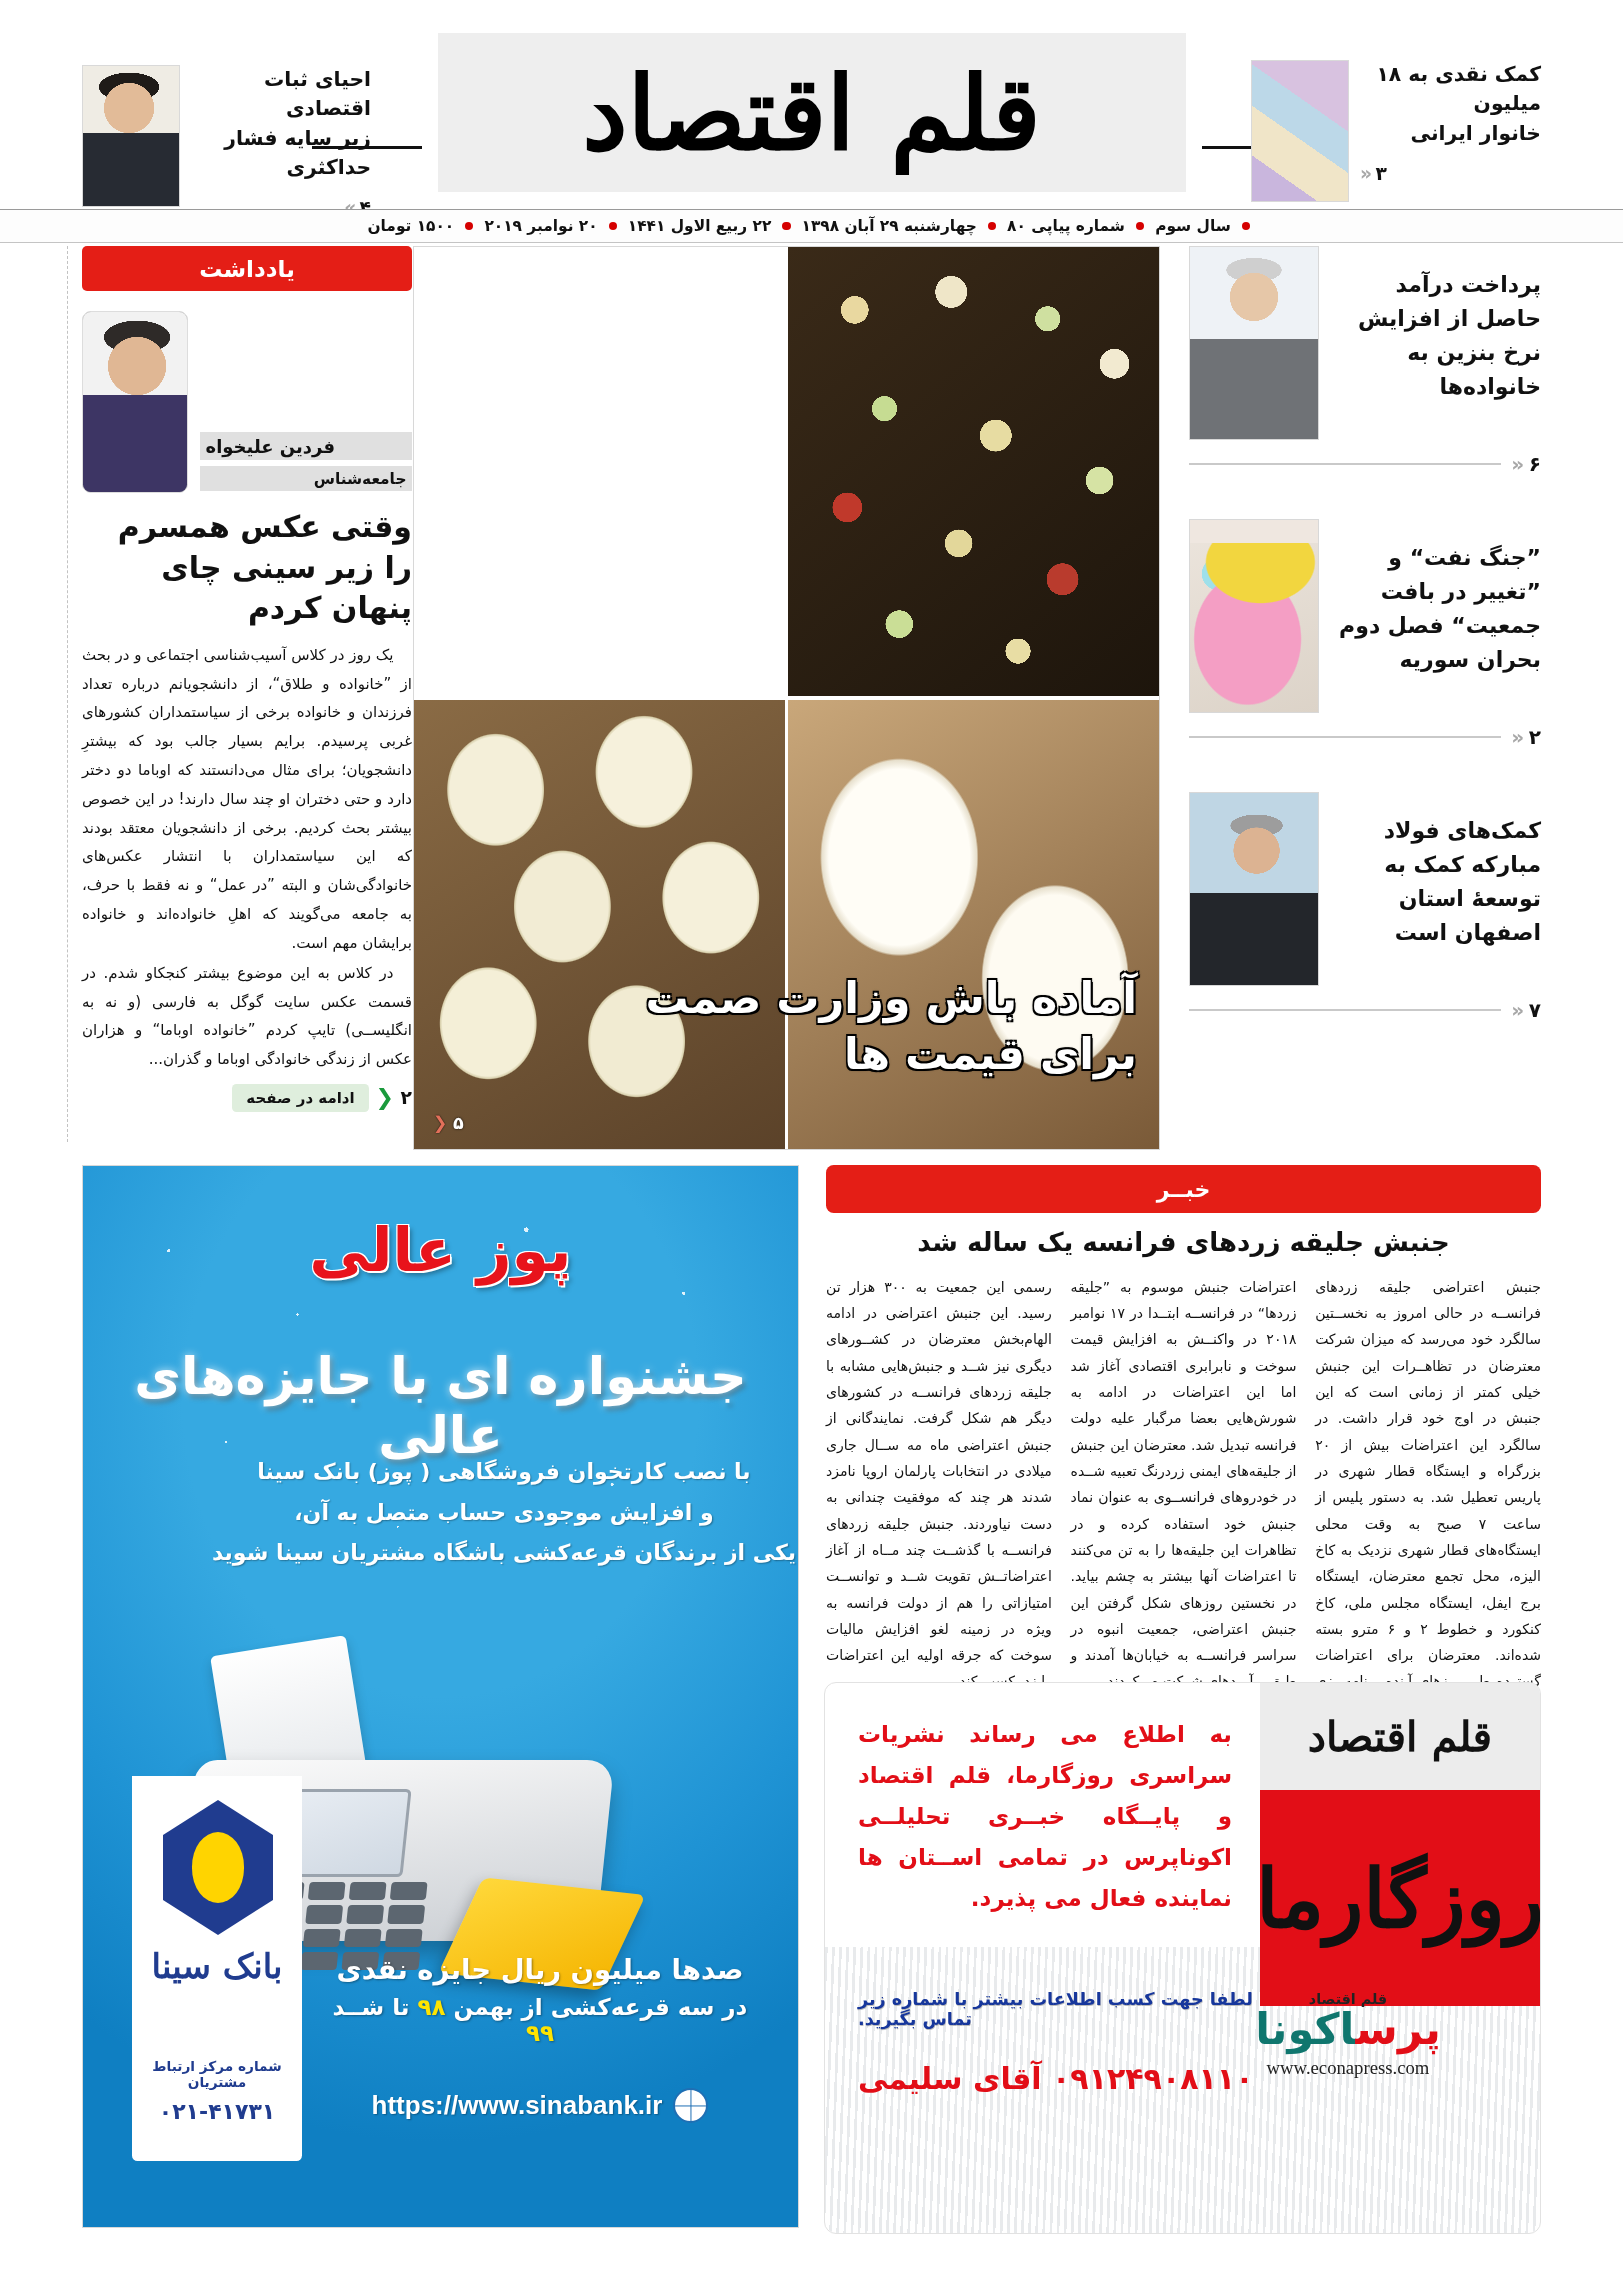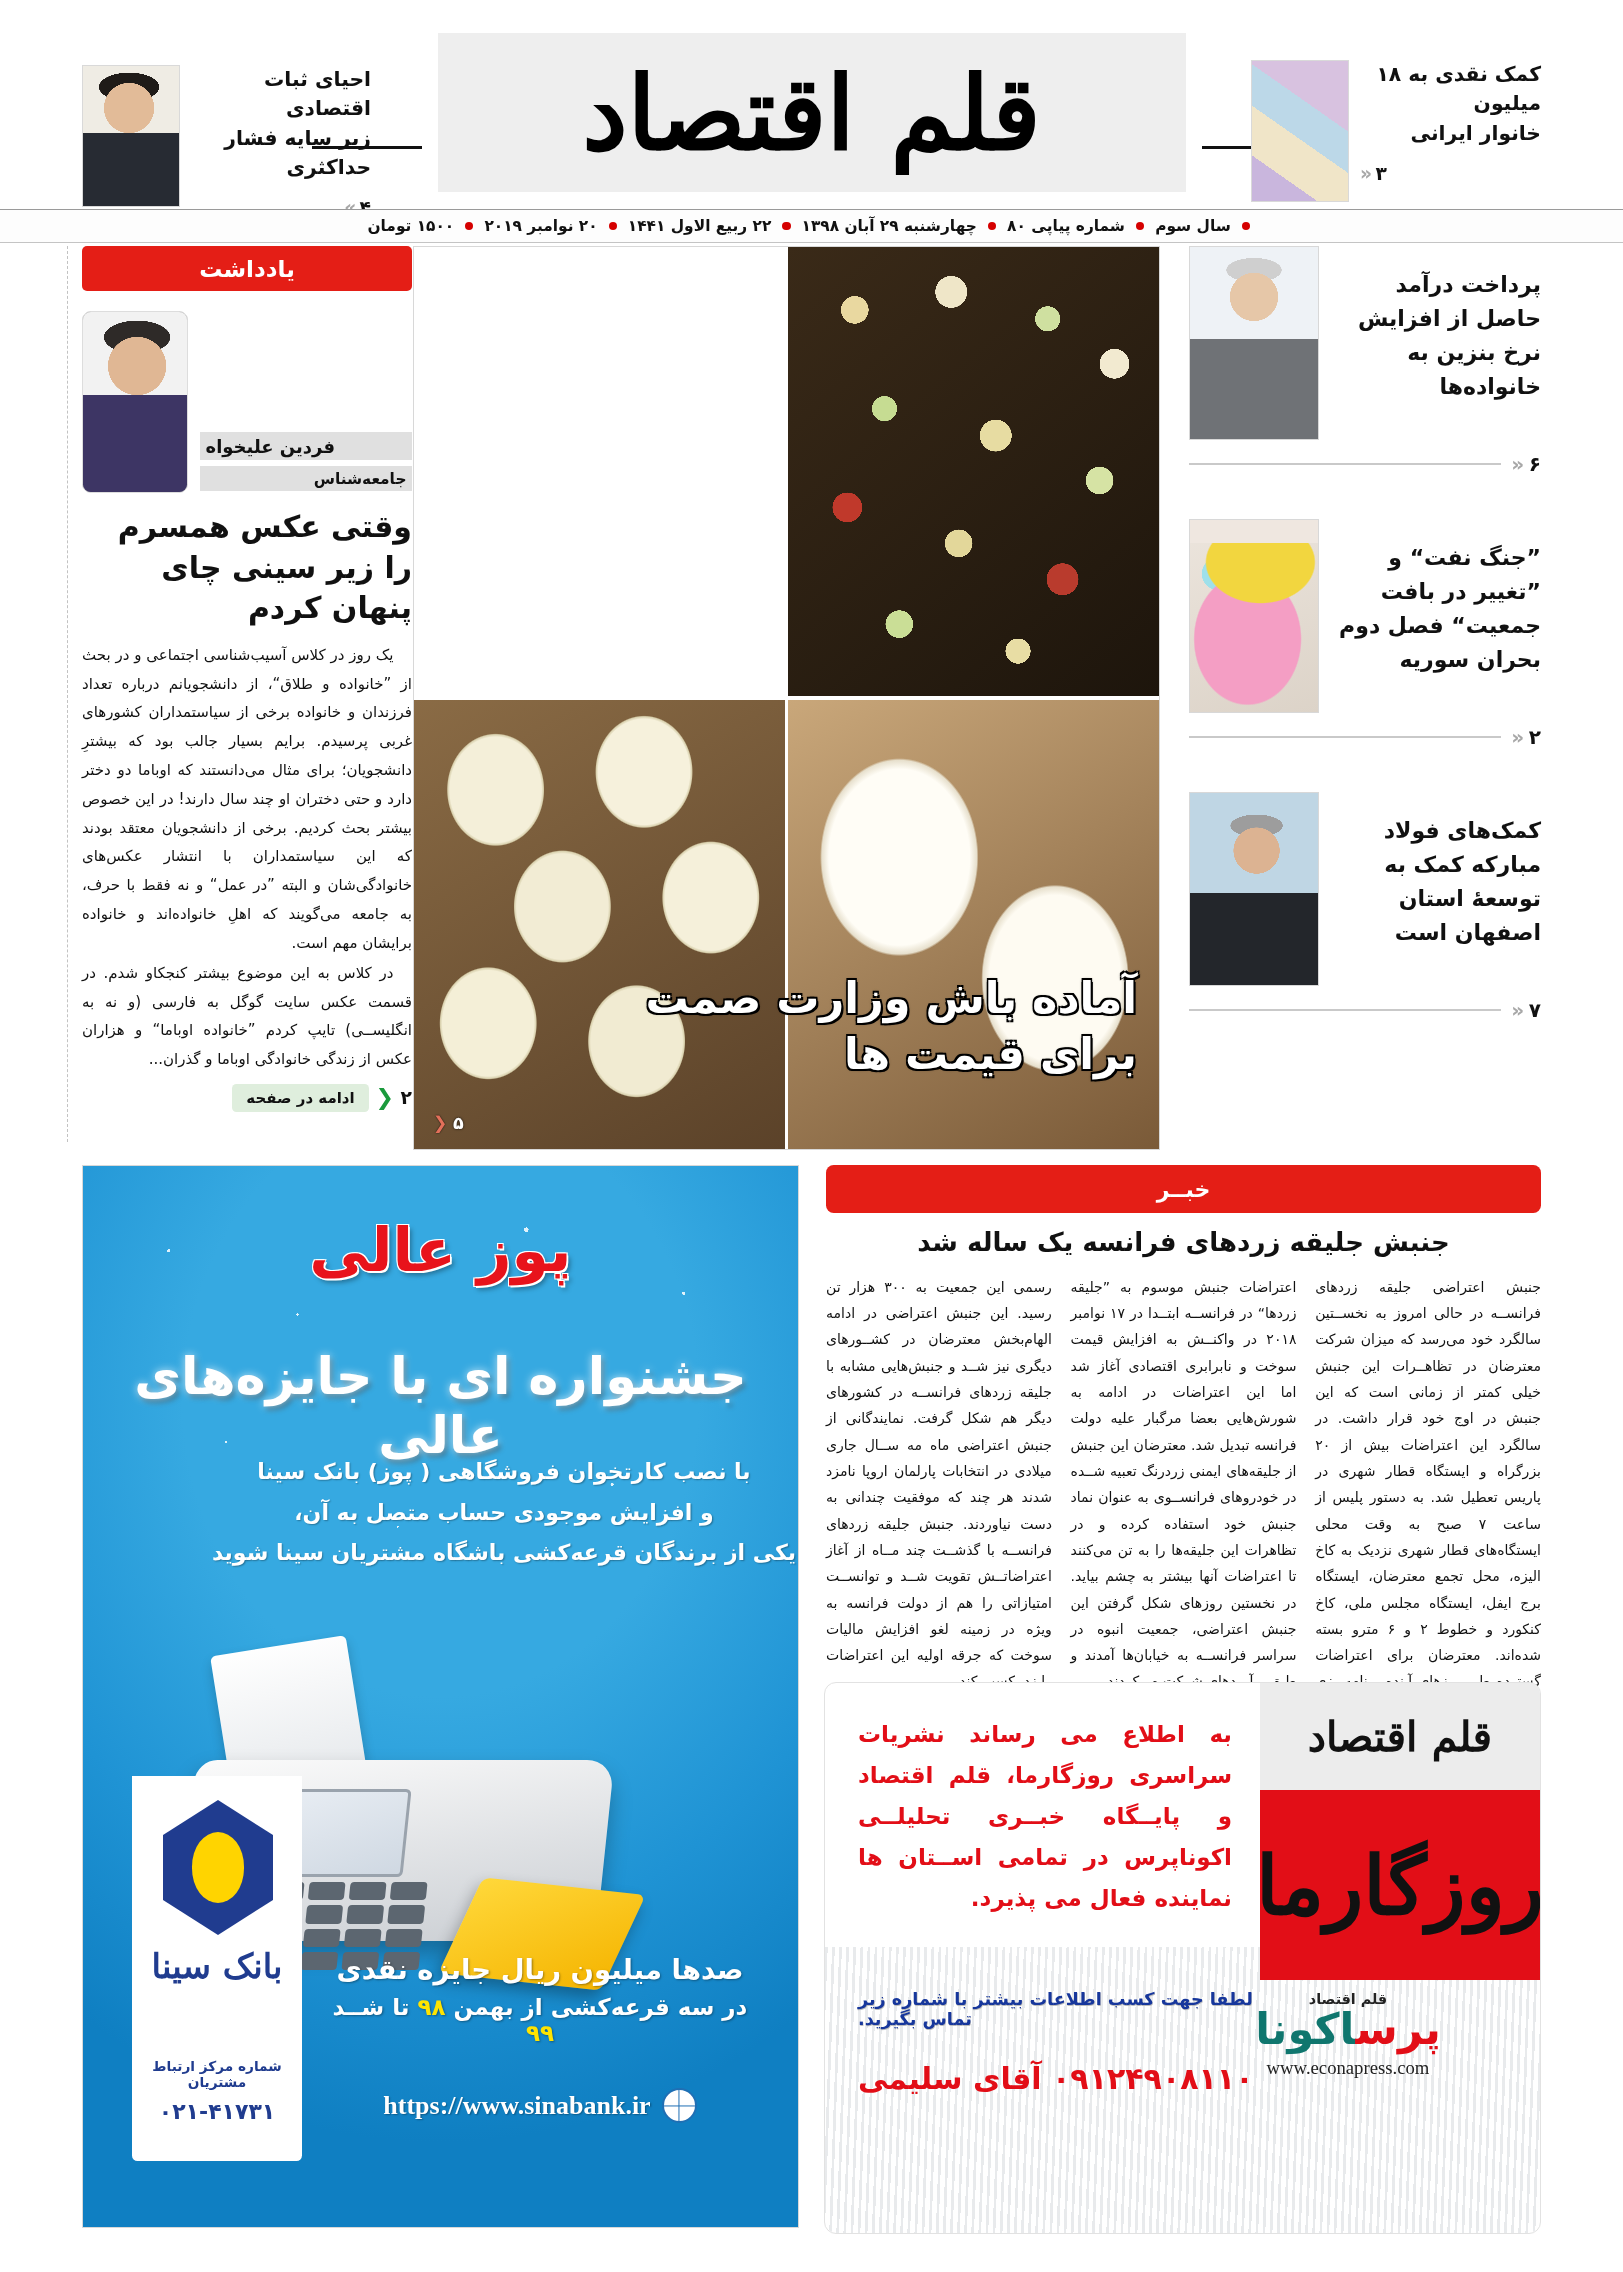--- a/index.html
+++ b/index.html
@@ -149,21 +149,21 @@
   .news-head{margin-top:14.3px;text-align:center;direction:rtl;font-size:26px;font-weight:bold;letter-spacing:-0.5px;}
   .news-cols{margin-top:16.5px;display:flex;flex-direction:row;gap:18.7px;direction:rtl;}
   .ncol{flex:1;text-align:justify;direction:rtl;font-size:14px;line-height:1.88;}
   .ncol p{margin:0;}
 
   
   .econad{position:absolute;right:82px;top:517px;width:715px;height:550px;border:1.1px solid #e2e2e2;border-radius:12px;background:#fff;overflow:hidden;}
   .ea-top{position:absolute;right:0;top:0;width:280px;height:242px;}
   .ea-mast{width:280px;height:107px;background:#ececec;display:flex;align-items:center;justify-content:center;}
   .ea-mast span{font-family:"DejaVu Serif","Liberation Serif",serif;font-size:41px;font-weight:bold;letter-spacing:-2.2px;direction:rtl;}
-  .ea-red{width:280px;height:190px;background:#e20e17;display:flex;align-items:center;justify-content:center;}
+  .ea-red{width:280px;height:216px;background:#e20e17;display:flex;align-items:center;justify-content:center;}
   .ea-red span{font-family:"DejaVu Serif","Liberation Serif",serif;font-size:81px;font-weight:bold;color:#111;letter-spacing:-5.5px;direction:rtl;line-height:1;}
   .ea-text{position:absolute;left:33px;top:31px;width:374px;direction:rtl;text-align:justify;color:#e20e17;font-size:23px;line-height:1.78;font-weight:bold;}
   .ea-logo{position:absolute;right:38px;top:308px;width:308px;text-align:center;direction:rtl;}
   .ea-brandsm{font-size:14.3px;font-weight:bold;color:#222;margin-bottom:1.1px;}
   .ea-brand{font-size:43px;font-weight:bold;color:#e20e17;letter-spacing:-2.2px;line-height:1;}
   .ea-brand .blk{color:#0f766e;}
   .ea-url{font-family:"Liberation Serif","DejaVu Serif",serif;font-size:18.7px;color:#222;margin-top:5.5px;direction:ltr;}
   .ea-swirl{position:absolute;left:0;bottom:0;width:715px;height:286px;
     background:repeating-linear-gradient(92deg, rgba(140,150,160,.20) 0 2.7px, transparent 2.7px 7.1px);
     border-radius:0 0 12px 12px;}
@@ -211,21 +211,21 @@
     font-family:"DejaVu Serif","Liberation Serif",serif;font-size:34px;font-weight:bold;color:#203c8f;letter-spacing:-2.2px;}
   .sa-cclabel{position:absolute;left:0;bottom:71px;width:170px;text-align:center;direction:rtl;font-size:13.7px;font-weight:bold;color:#203c8f;}
   .sa-ccnum{position:absolute;left:0;bottom:37px;width:170px;text-align:center;direction:rtl;font-size:22px;font-weight:bold;color:#203c8f;letter-spacing:1.1px;}
   .sa-prize{position:absolute;right:38px;bottom:242px;width:440px;text-align:center;direction:rtl;color:#fff;font-size:27.5px;font-weight:bold;text-shadow:1.1px 1.1px 2.2px rgba(0,0,0,.35);}
   .sa-draw{position:absolute;right:38px;bottom:181px;width:440px;text-align:center;direction:rtl;color:#fff;font-size:23px;font-weight:bold;text-shadow:1.1px 1.1px 2.2px rgba(0,0,0,.35);}
   .sa-draw b{color:#ffe400;}
   .sa-urlrow{position:absolute;right:38px;bottom:104px;width:440px;display:flex;align-items:center;justify-content:center;gap:11px;}
   .globe{width:31px;height:31px;border-radius:50%;background:#fff;border:2.2px solid #1f6fb4;position:relative;}
   .globe:before{content:"";position:absolute;left:50%;top:0;width:1.1px;height:100%;background:#1f6fb4;transform:translateX(-50%);}
   .globe:after{content:"";position:absolute;top:50%;left:0;width:100%;height:1.1px;background:#1f6fb4;transform:translateY(-50%);}
-  .sa-url{font-family:Liberation Serif, serif;color:#fff;font-size:26px;font-weight:bold;direction:ltr;text-shadow:1.1px 1.1px 1.6px rgba(0,0,0,.3);}
+  .sa-url{font-family:Liberation Sans, sans-serif;color:#fff;font-size:26px;font-weight:bold;direction:ltr;text-shadow:1.1px 1.1px 1.6px rgba(0,0,0,.3);}
 </style>
 </head>
 <body>
 
 <div class="page">
 
   <div class="topbar">
 
     <div class="tz-left">
       <div class="tz-photo">

